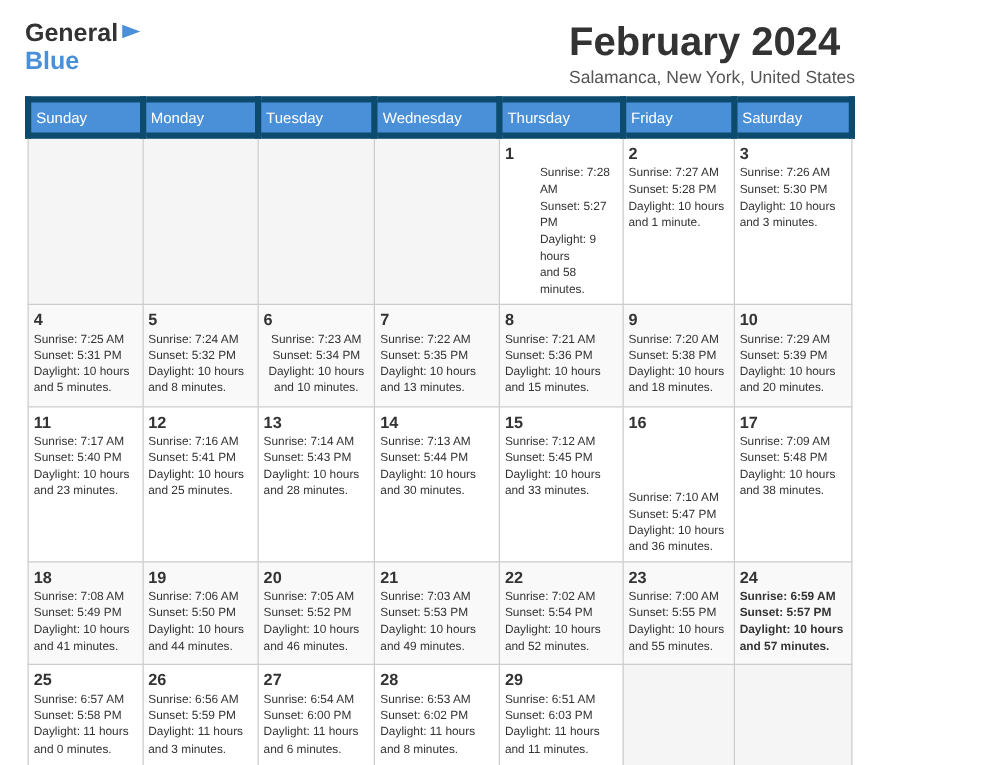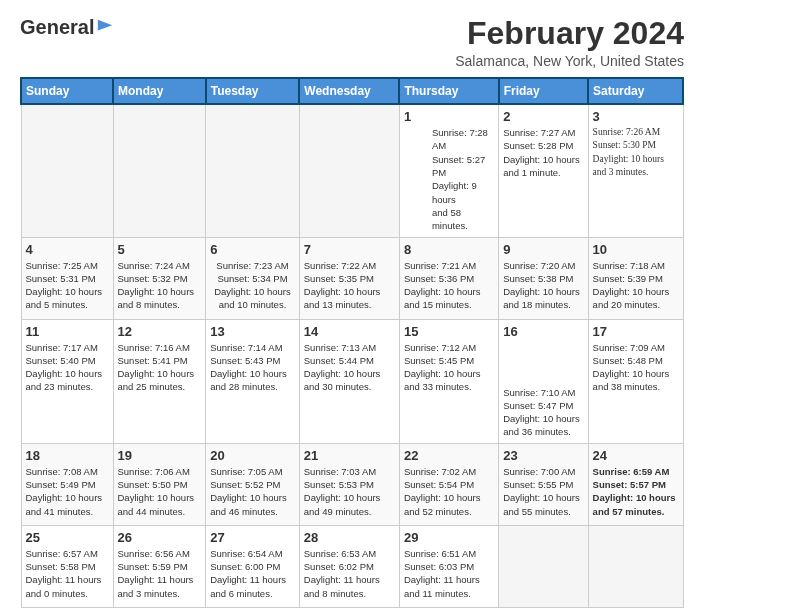--- a/index.html
+++ b/index.html
@@ -33,21 +33,21 @@
     }
     .logo-text span {
       color: #4a90d9;
     }
     .logo-icon {
       width: 18px;
       height: 18px;
       margin-left: 2px;
     }
     .title-block {
-      text-align: right;
+      text-align: left;
     }
     .month-title {
       font-size: 32px;
       font-weight: bold;
       color: #333;
       line-height: 1.1;
     }
     .location {
       font-size: 14px;
       color: #555;
@@ -57,22 +57,22 @@
       width: 100%;
       border-collapse: collapse;
       font-size: 10.5px;
     }
     .calendar thead th {
       background-color: #4a90d9;
       color: #fff;
       padding: 5px 4px;
       text-align: left;
       font-size: 12px;
-      font-weight: bold;
-      border: 2px solid #0c4a6e;
+      font-weight: normal;
+      border: 5px solid #0c4a6e;
     }
     .calendar tbody td {
       border: 1px solid #ccc;
       vertical-align: top;
       padding: 4px 4px 4px 4px;
       width: 113px;
       height: 82px;
       background: #fff;
     }
     .calendar tbody tr:nth-child(even) td {
@@ -98,20 +98,23 @@
 
 <div class="page">
   <div class="header">
     <div class="logo">
       <div>
         <div style="display:flex;align-items:center;">
           <span class="logo-text">General</span>
           <svg class="logo-icon" viewBox="0 0 20 20">
             <polygon points="2,2 18,8 2,14" fill="#4a90d9"></polygon>
           </svg>
+        </div>
+        <div style="display:flex;align-items:center;">
+          <span class="logo-text"><span>Blue</span></span>
         </div>
       </div>
     </div>
     <div class="title-block">
       <div class="month-title">February 2024</div>
       <div class="location">Salamanca, New York, United States</div>
     </div>
   </div>
 
   <table class="calendar">
@@ -141,21 +144,21 @@
           </td>
           <td>
             <div class="day-number">2</div>
             <div class="day-info" style="white-space: pre-line;">Sunrise: 7:27 AM
 Sunset: 5:28 PM
 Daylight: 10 hours
 and 1 minute.</div>
           </td>
           <td>
             <div class="day-number">3</div>
-            <div class="day-info" style="white-space: pre-line; font-family: Liberation Serif, serif;">Sunrise: 7:26 AM
+            <div class="day-info" style="white-space: pre-line;">Sunrise: 7:26 AM
 Sunset: 5:30 PM
 Daylight: 10 hours
 and 3 minutes.</div>
           </td>
         </tr>
         <tr>
           <td>
             <div class="day-number">4</div>
             <div class="day-info" style="white-space: pre-line;">Sunrise: 7:25 AM
 Sunset: 5:31 PM
@@ -192,21 +195,21 @@
           </td>
           <td>
             <div class="day-number">9</div>
             <div class="day-info" style="white-space: pre-line;">Sunrise: 7:20 AM
 Sunset: 5:38 PM
 Daylight: 10 hours
 and 18 minutes.</div>
           </td>
           <td>
             <div class="day-number">10</div>
-            <div class="day-info" style="white-space: pre-line;">Sunrise: 7:18 AM
+            <div class="day-info" style="white-space: pre-line;">Sunrise: 7:29 AM
 Sunset: 5:39 PM
 Daylight: 10 hours
 and 20 minutes.</div>
           </td>
         </tr>
         <tr>
           <td>
             <div class="day-number">11</div>
             <div class="day-info" style="white-space: pre-line;">Sunrise: 7:17 AM
 Sunset: 5:40 PM

